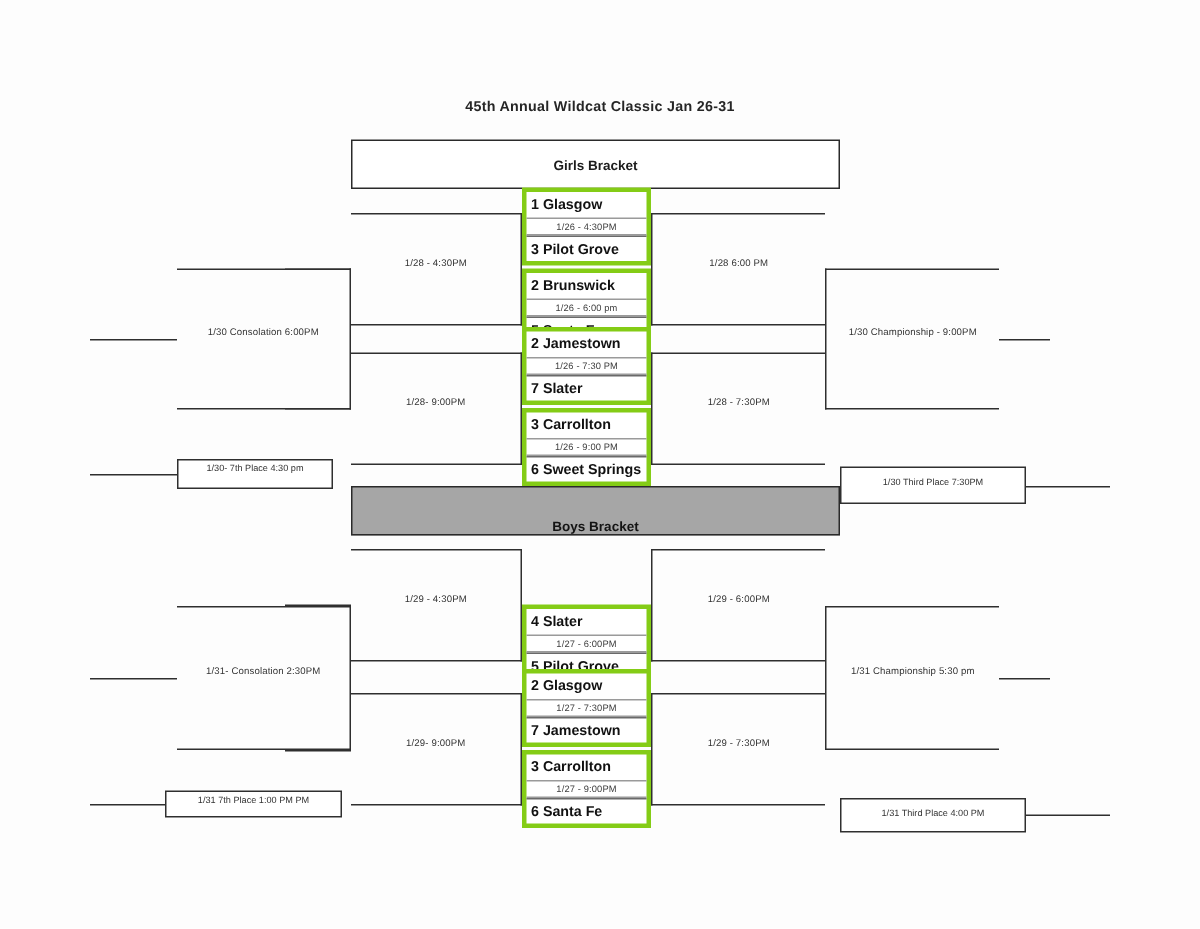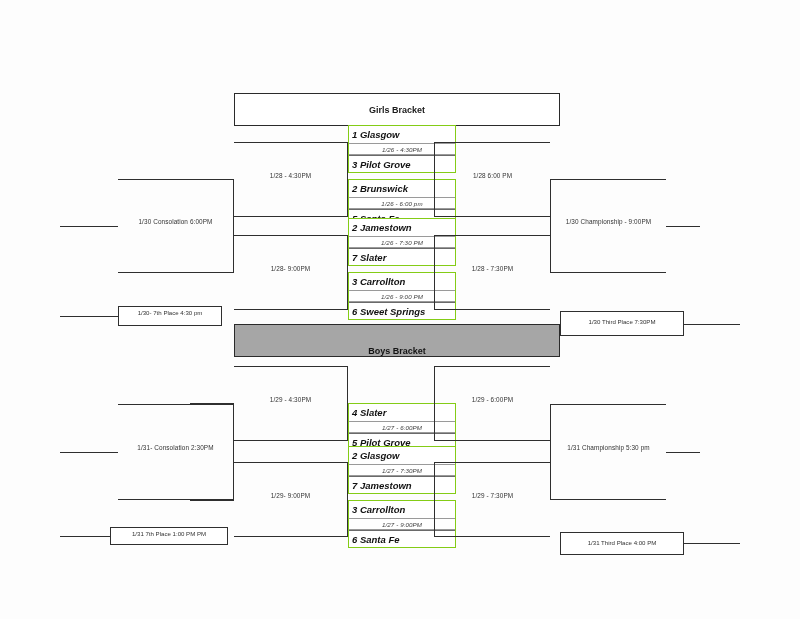--- a/index.html
+++ b/index.html
@@ -36,25 +36,24 @@
     display:flex;align-items:center;justify-content:center;
     font-size:9px;font-weight:bold;
     color:#1c1c1c;
   }
   .banner-girls{top:93px;background:#ffffff;}
   .banner-boys{top:324px;background:#a6a6a6;color:#141414;align-items:flex-end;}
 
   
   .r1block{
     position:absolute;
-    left:348px;width:108px;
-    border:1px solid #84cc16;
+    left:348px;width:86px;
+    border:3px solid #84cc16;
     box-sizing:border-box;
     background:#fff;
-    font-style:italic;
   }
   .team{
     height:17px;line-height:17px;
     font-size:9.5px;font-weight:bold;
     padding-left:3px;
     color:#111;
     white-space:nowrap;
     box-sizing:border-box;
   }
   .team.bot{border-top:1px solid #6a6a6a;}
@@ -103,20 +102,21 @@
     font-size:6.1px;color:#333;white-space:nowrap;
   }
   .placebox.tall .lbl{top:6px;}
 </style>
 </head>
 <body>
 
 <div class="page"></div>
 <div class="stage">
 
+  <div class="tourney-title">45th Annual Wildcat Classic Jan 26-31</div>
 
   <div class="bracket-banner banner-girls">
     <span>Girls Bracket</span>
   </div>
 
   <div class="r1block" style="top:125px;">
     <div class="team">1 Glasgow</div>
     <div class="gametime">1/26 - 4:30PM</div>
     <div class="team bot">3 Pilot Grove</div>
   </div>

